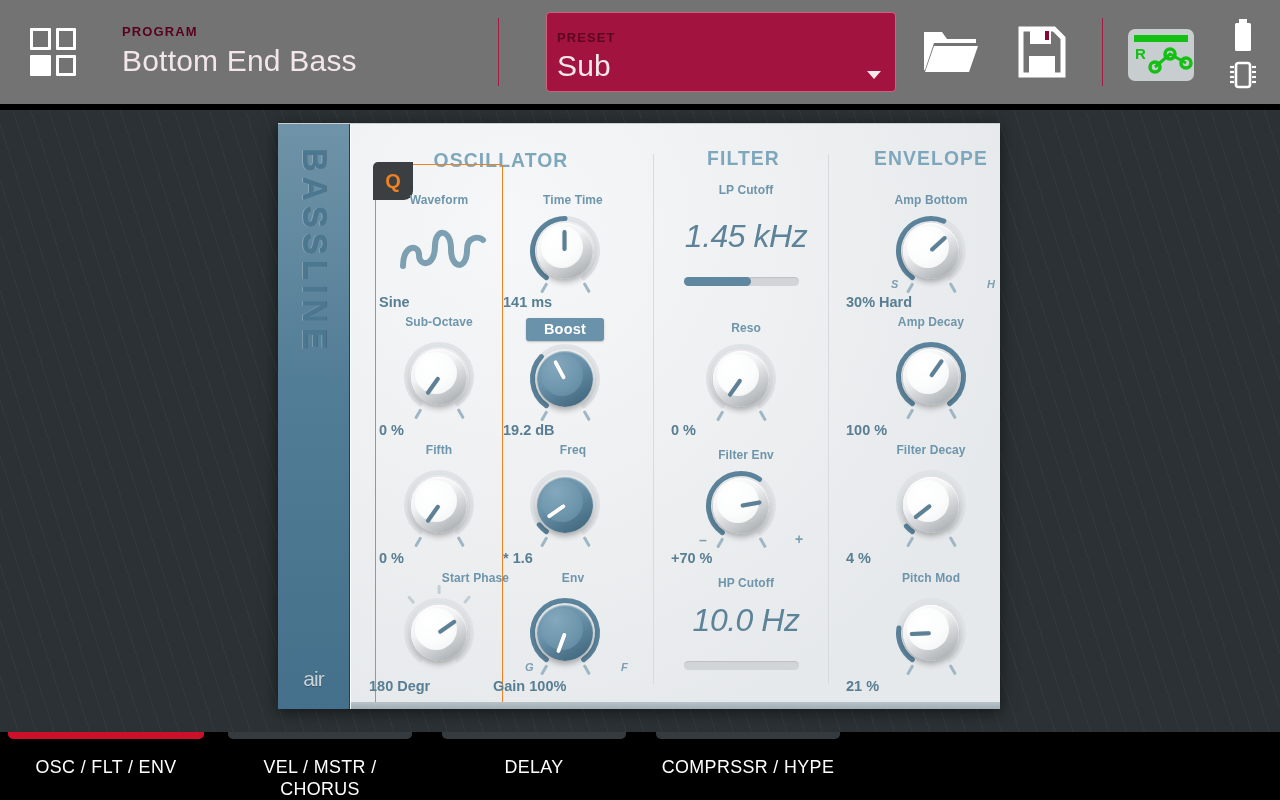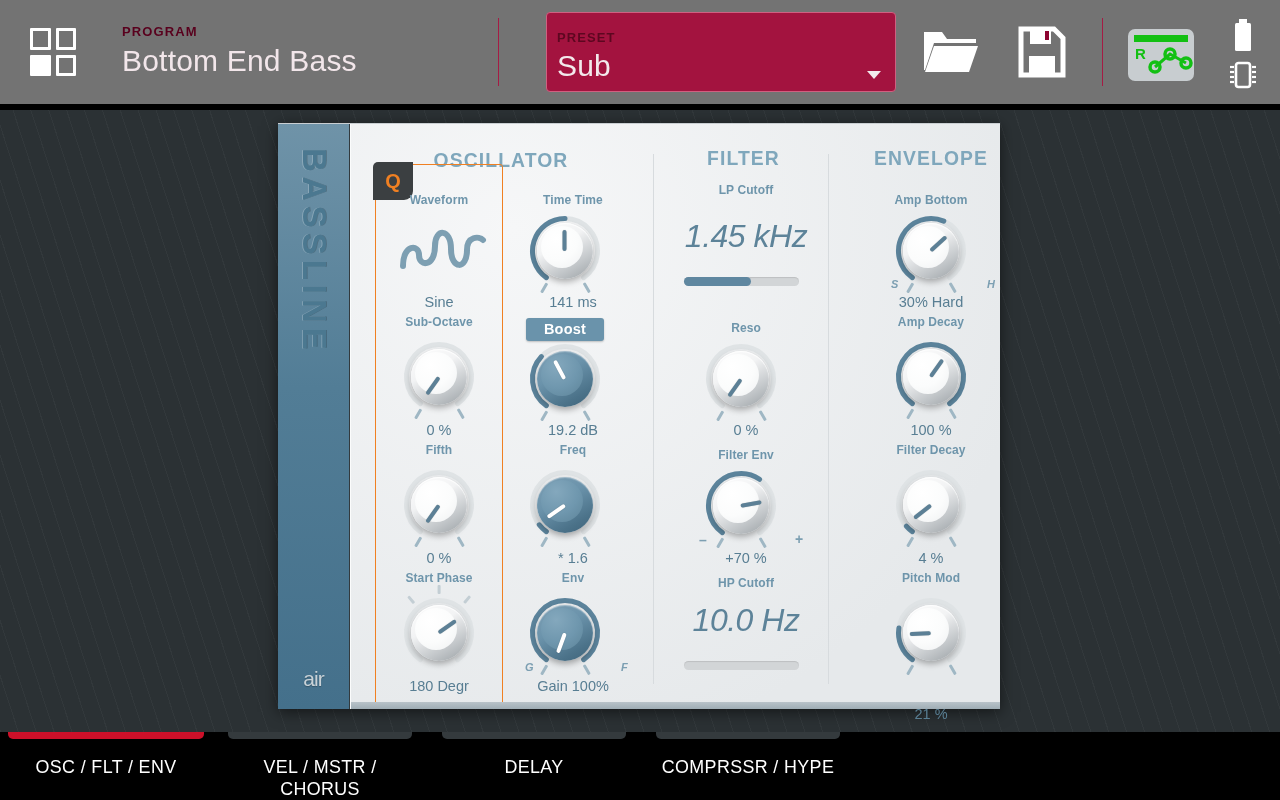--- a/index.html
+++ b/index.html
@@ -142,22 +142,22 @@
     color: #7fa7bc; letter-spacing: 1.2px; text-align: center;
     text-transform: uppercase; transform: scaleX(0.92);
   }
 
   
   .p-label {
     position: absolute; font-size: 12px; color: #6e95ab; font-weight: bold;
     text-align: center; letter-spacing: 0.1px; white-space: nowrap;
   }
   .p-value {
-    position: absolute; font-size: 14.5px; color: #587e93; font-weight: 400;
-    text-align: center; white-space: nowrap;
+    position: absolute; font-size: 14.5px; color: #587e93; font-weight: 700;
+    white-space: nowrap;
   }
   .p-big {
     position: absolute; font-size: 32px; color: #5d8399; font-style: italic;
     font-weight: 400; text-align: center; white-space: nowrap;
     letter-spacing: -0.5px;
   }
 
   
   .knob { position: absolute; width: 74px; height: 74px; }
   .knob .arc { position: absolute; left: 0; top: 0; }
@@ -383,21 +383,21 @@
           <svg class="arc" width="74" height="74" viewBox="0 0 74 74">
             <path d="M 18.358765818590992 63.622441439392226 A 32.5 32.5 0 1 1 55.641234181409004 63.62244143939223" fill="none" stroke="#dfe3e5" stroke-width="5" stroke-linecap="round"></path>
           </svg>
           <div class="tick" style="transform: rotate(30deg);"></div>
           <div class="tick" style="transform: rotate(330deg);"></div>
           <div class="cap"></div>
           <div class="pointer" style="transform: rotate(35deg);"></div>
         </div>
       <div class="p-value" style="left:28px; top:426px; width:120px;">0 %</div>
 
-      <div class="p-label" style="left:18px; top:447px; width:140px;">Start Phase</div>
+      <div class="p-label" style="left:18px; top:447px; width:140px;text-align:right;">Start Phase</div>
       <div class="knob" style="left:51px; top:472px;">
           <svg class="arc" width="74" height="74" viewBox="0 0 74 74">
             <path d="M 18.358765818590992 63.622441439392226 A 32.5 32.5 0 1 1 55.641234181409004 63.62244143939223" fill="none" stroke="#dfe3e5" stroke-width="5" stroke-linecap="round"></path>
           </svg>
           <div class="tick faint" style="transform: rotate(180deg);"></div>
           <div class="tick faint" style="transform: rotate(140deg);"></div>
           <div class="tick faint" style="transform: rotate(220deg);"></div>
           <div class="cap"></div>
           <div class="pointer" style="transform: rotate(235deg);"></div>
         </div>
@@ -541,21 +541,21 @@
       <div class="knob" style="left:543px; top:472px;">
           <svg class="arc" width="74" height="74" viewBox="0 0 74 74">
             <path d="M 18.358765818590992 63.622441439392226 A 32.5 32.5 0 1 1 55.641234181409004 63.62244143939223" fill="none" stroke="#dfe3e5" stroke-width="5" stroke-linecap="round"></path>
             <path d="M 18.358765818590992 63.622441439392226 A 32.5 32.5 0 0 1 4.882577602987034 32.027960320768756" fill="none" stroke="#5b839b" stroke-width="5" stroke-linecap="round"></path>
           </svg>
           <div class="tick" style="transform: rotate(30deg);"></div>
           <div class="tick" style="transform: rotate(330deg);"></div>
           <div class="cap"></div>
           <div class="pointer" style="transform: rotate(88deg);"></div>
         </div>
-      <div class="p-value" style="left:495px; top:554px; width:170px;margin-top:28px;">21 %</div>
+      <div class="p-value" style="left:495px; top:554px; width:170px;">21 %</div>
 
       <div id="panel-bottom-strip"></div>
     </div>
   </div>
 
   <div id="tabbar">
     <div class="tab active" style="left:8px;  width:196px;">
       <div class="tab-indicator"></div>
       <div class="tab-label">OSC / FLT / ENV</div>
     </div>

